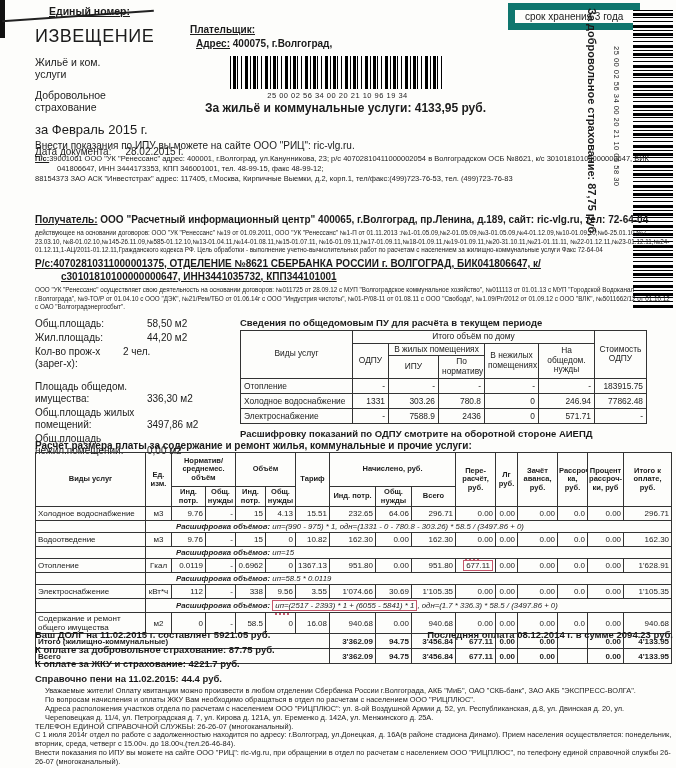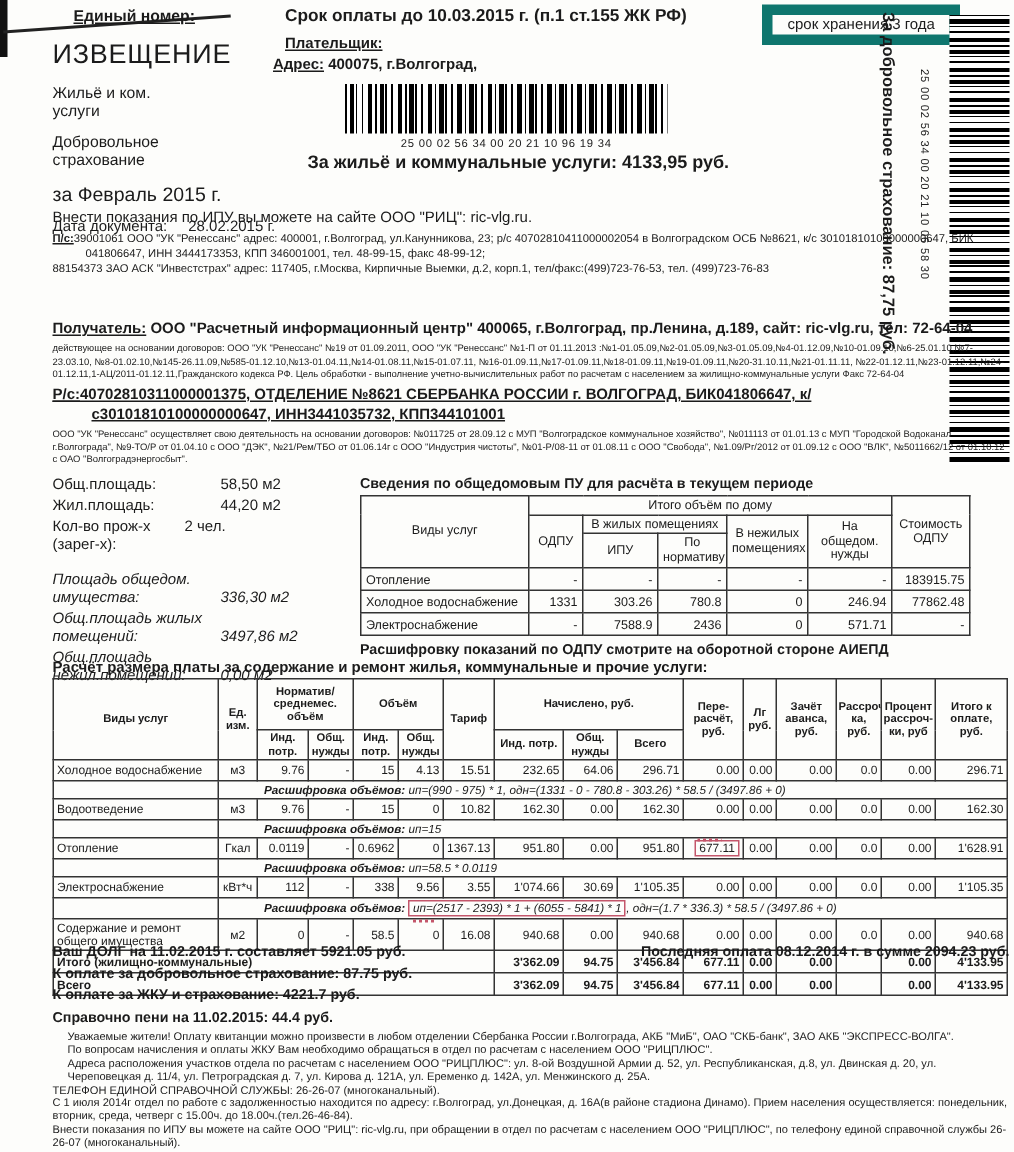--- a/index.html
+++ b/index.html
@@ -20,21 +20,21 @@
   .tl .num-label{font-size:10.5px;padding-left:14px;}
   .tl .title{font-size:18px;margin-top:9px;letter-spacing:.5px;}
   .tl .svc{margin-top:9px;width:95px;}
   .tl .period{font-size:13px;margin-top:10px;}
   .tl .daterow{margin-top:8px;display:flex;gap:14px;font-size:10px;}
 
   
   .due{left:190px;top:5px;font-size:11.5px;}
   .storage{left:508px;top:3px;border:7px solid #0f766e;padding:1px 10px;font-size:10px;text-align:right;}
   .payer{left:190px;top:24px;font-size:10px;}
-  .addr{left:182px;top:38px;font-size:10px;}
+  .addr{left:196px;top:38px;font-size:10px;}
   .barcode-h{left:230px;top:56px;width:215px;height:33px;
      background:repeating-linear-gradient(90deg,#000 0 1px,#fff 1px 3px,#000 3px 6px,#fff 6px 7px,#000 7px 8px,#fff 8px 11px,#000 11px 12px,#fff 12px 15px,#000 15px 18px,#fff 18px 20px);}
   .bdigits{left:230px;top:91px;width:215px;text-align:center;font-size:7.5px;letter-spacing:.5px;}
   .bigtotal{left:205px;top:101px;font-size:12px;}
 
   
   .side-text{left:584px;top:8px;height:392px;writing-mode:vertical-rl;font-size:11px;line-height:1.25;}
   .side-digits{left:612px;top:46px;height:280px;writing-mode:vertical-rl;font-size:7.5px;letter-spacing:.5px;}
   .barcode-v{left:633px;top:10px;width:40px;height:300px;
      background:repeating-linear-gradient(180deg,#000 0 1px,#fff 1px 3px,#000 3px 6px,#fff 6px 7px,#000 7px 8px,#fff 8px 11px,#000 11px 12px,#fff 12px 15px,#000 15px 18px,#fff 18px 20px);}
@@ -48,21 +48,21 @@
   .recip{left:35px;top:214px;width:635px;font-size:10px;}
   .legal{left:35px;top:229px;width:638px;font-size:6.3px;line-height:1.35;}
   .rs{left:35px;top:258px;width:600px;font-size:10px;line-height:1.25;text-decoration:underline;}
   .rs .hang{padding-left:26px;}
   .rs .lbl{margin-left:-26px;}
   .legal2{left:35px;top:286px;width:638px;font-size:6.3px;line-height:1.35;}
 
   
   .areas{left:35px;top:318px;width:205px;font-size:10px;line-height:1.2;}
   .arearow{display:flex;align-items:flex-start;margin-bottom:2px;}
-  .arearow.end{align-items:flex-end;font-style:italic;}
+  .arearow.end{align-items:flex-end;}
   .arearow .albl{flex:0 0 112px;}
   .gap{height:9px;}
 
   
   .odpu-title{left:240px;top:317px;font-size:9.5px;}
   .ot-wrap{left:240px;top:330px;}
   table{border-collapse:collapse;table-layout:fixed;}
   .tb{border:1.5px solid #222;}
   .tb th,.tb td{border:1px solid #333;padding:1px 3px;overflow:hidden;}
   .ot{width:406px;font-size:8.4px;}
@@ -106,21 +106,20 @@
     <div class="title">ИЗВЕЩЕНИЕ</div>
     <div class="svc">Жильё и ком. услуги</div>
     <div class="svc">Добровольное страхование</div>
     <div class="period">за Февраль 2015 г.</div>
     <div class="daterow">
       <span>Дата документа:</span>
       <span>28.02.2015 г.</span>
     </div>
   </div>
 
-  <div class="abs due b">Срок оплаты до 10.03.2015 г. (п.1 ст.155 ЖК РФ)</div>
   <div class="abs storage">срок хранения 3 года</div>
   <div class="abs payer b u">Плательщик:</div>
   <div class="abs addr">
     <span class="b u">Адрес:</span>
     <span class="b">400075, г.Волгоград,</span>
   </div>
   <div class="abs barcode-h"></div>
   <div class="abs bdigits">25 00 02 56 34 00 20 21 10 96 19 34</div>
   <div class="abs bigtotal b">За жильё и коммунальные услуги: 4133,95 руб.</div>
 

